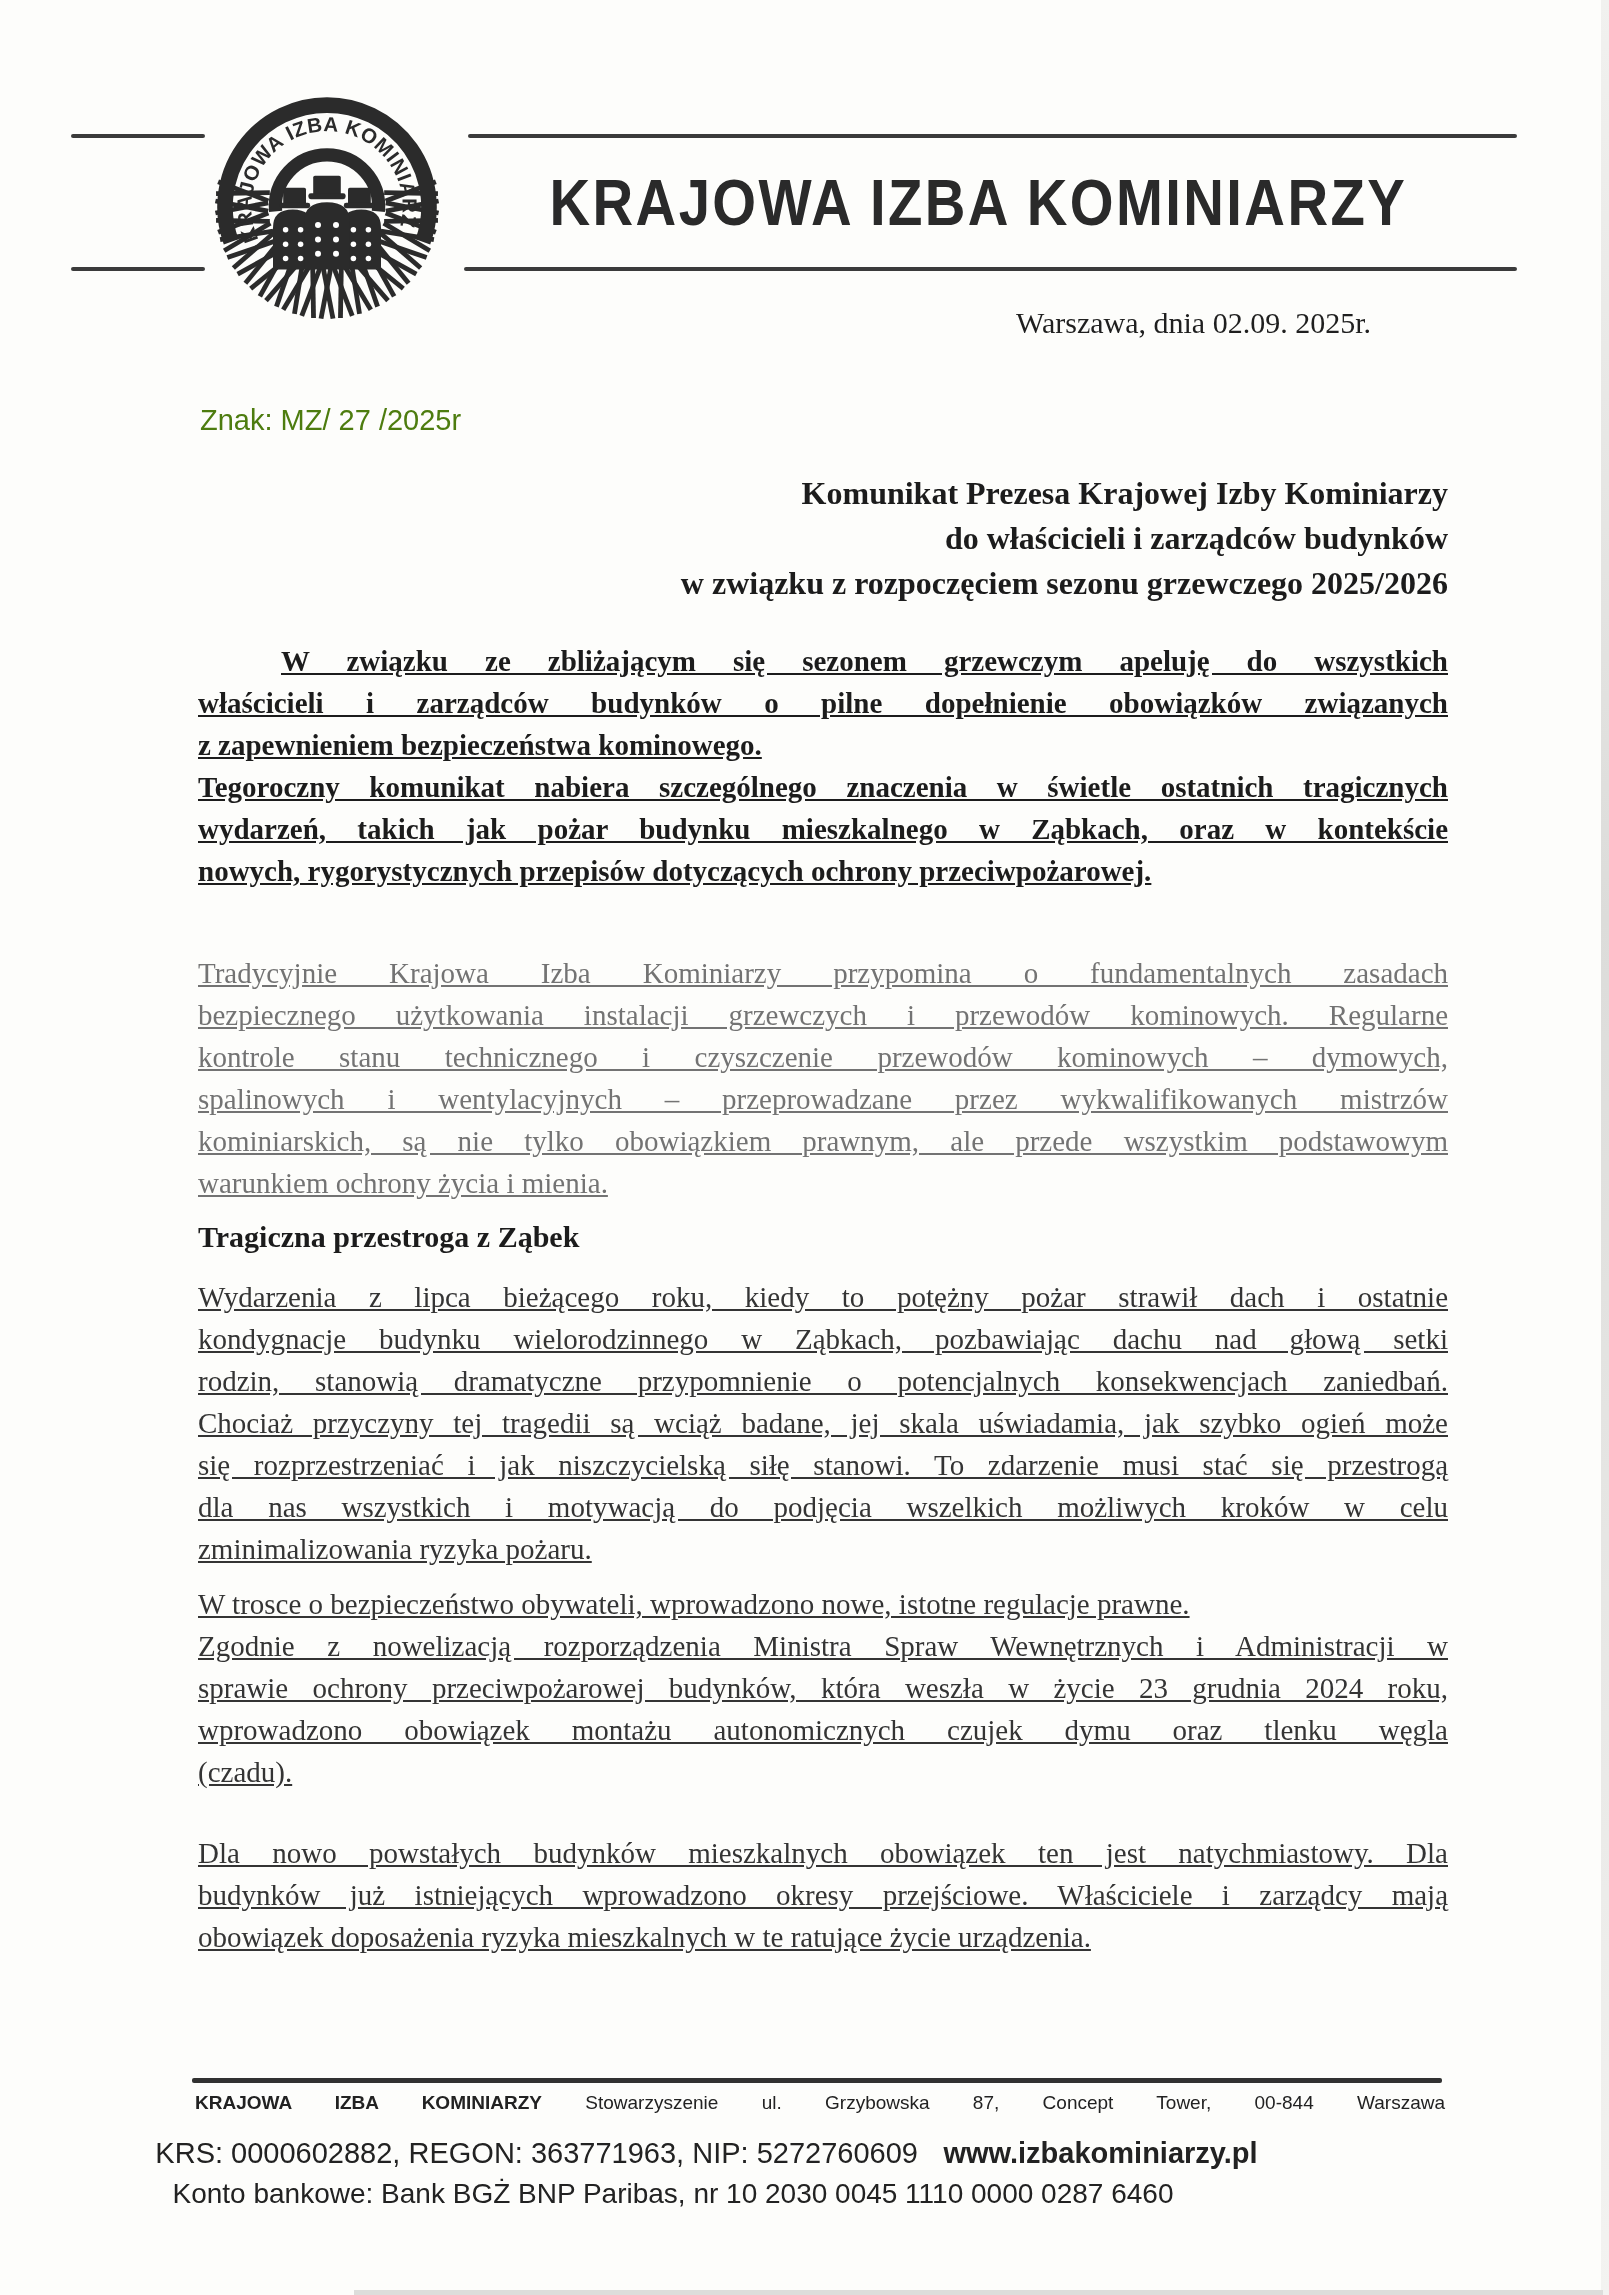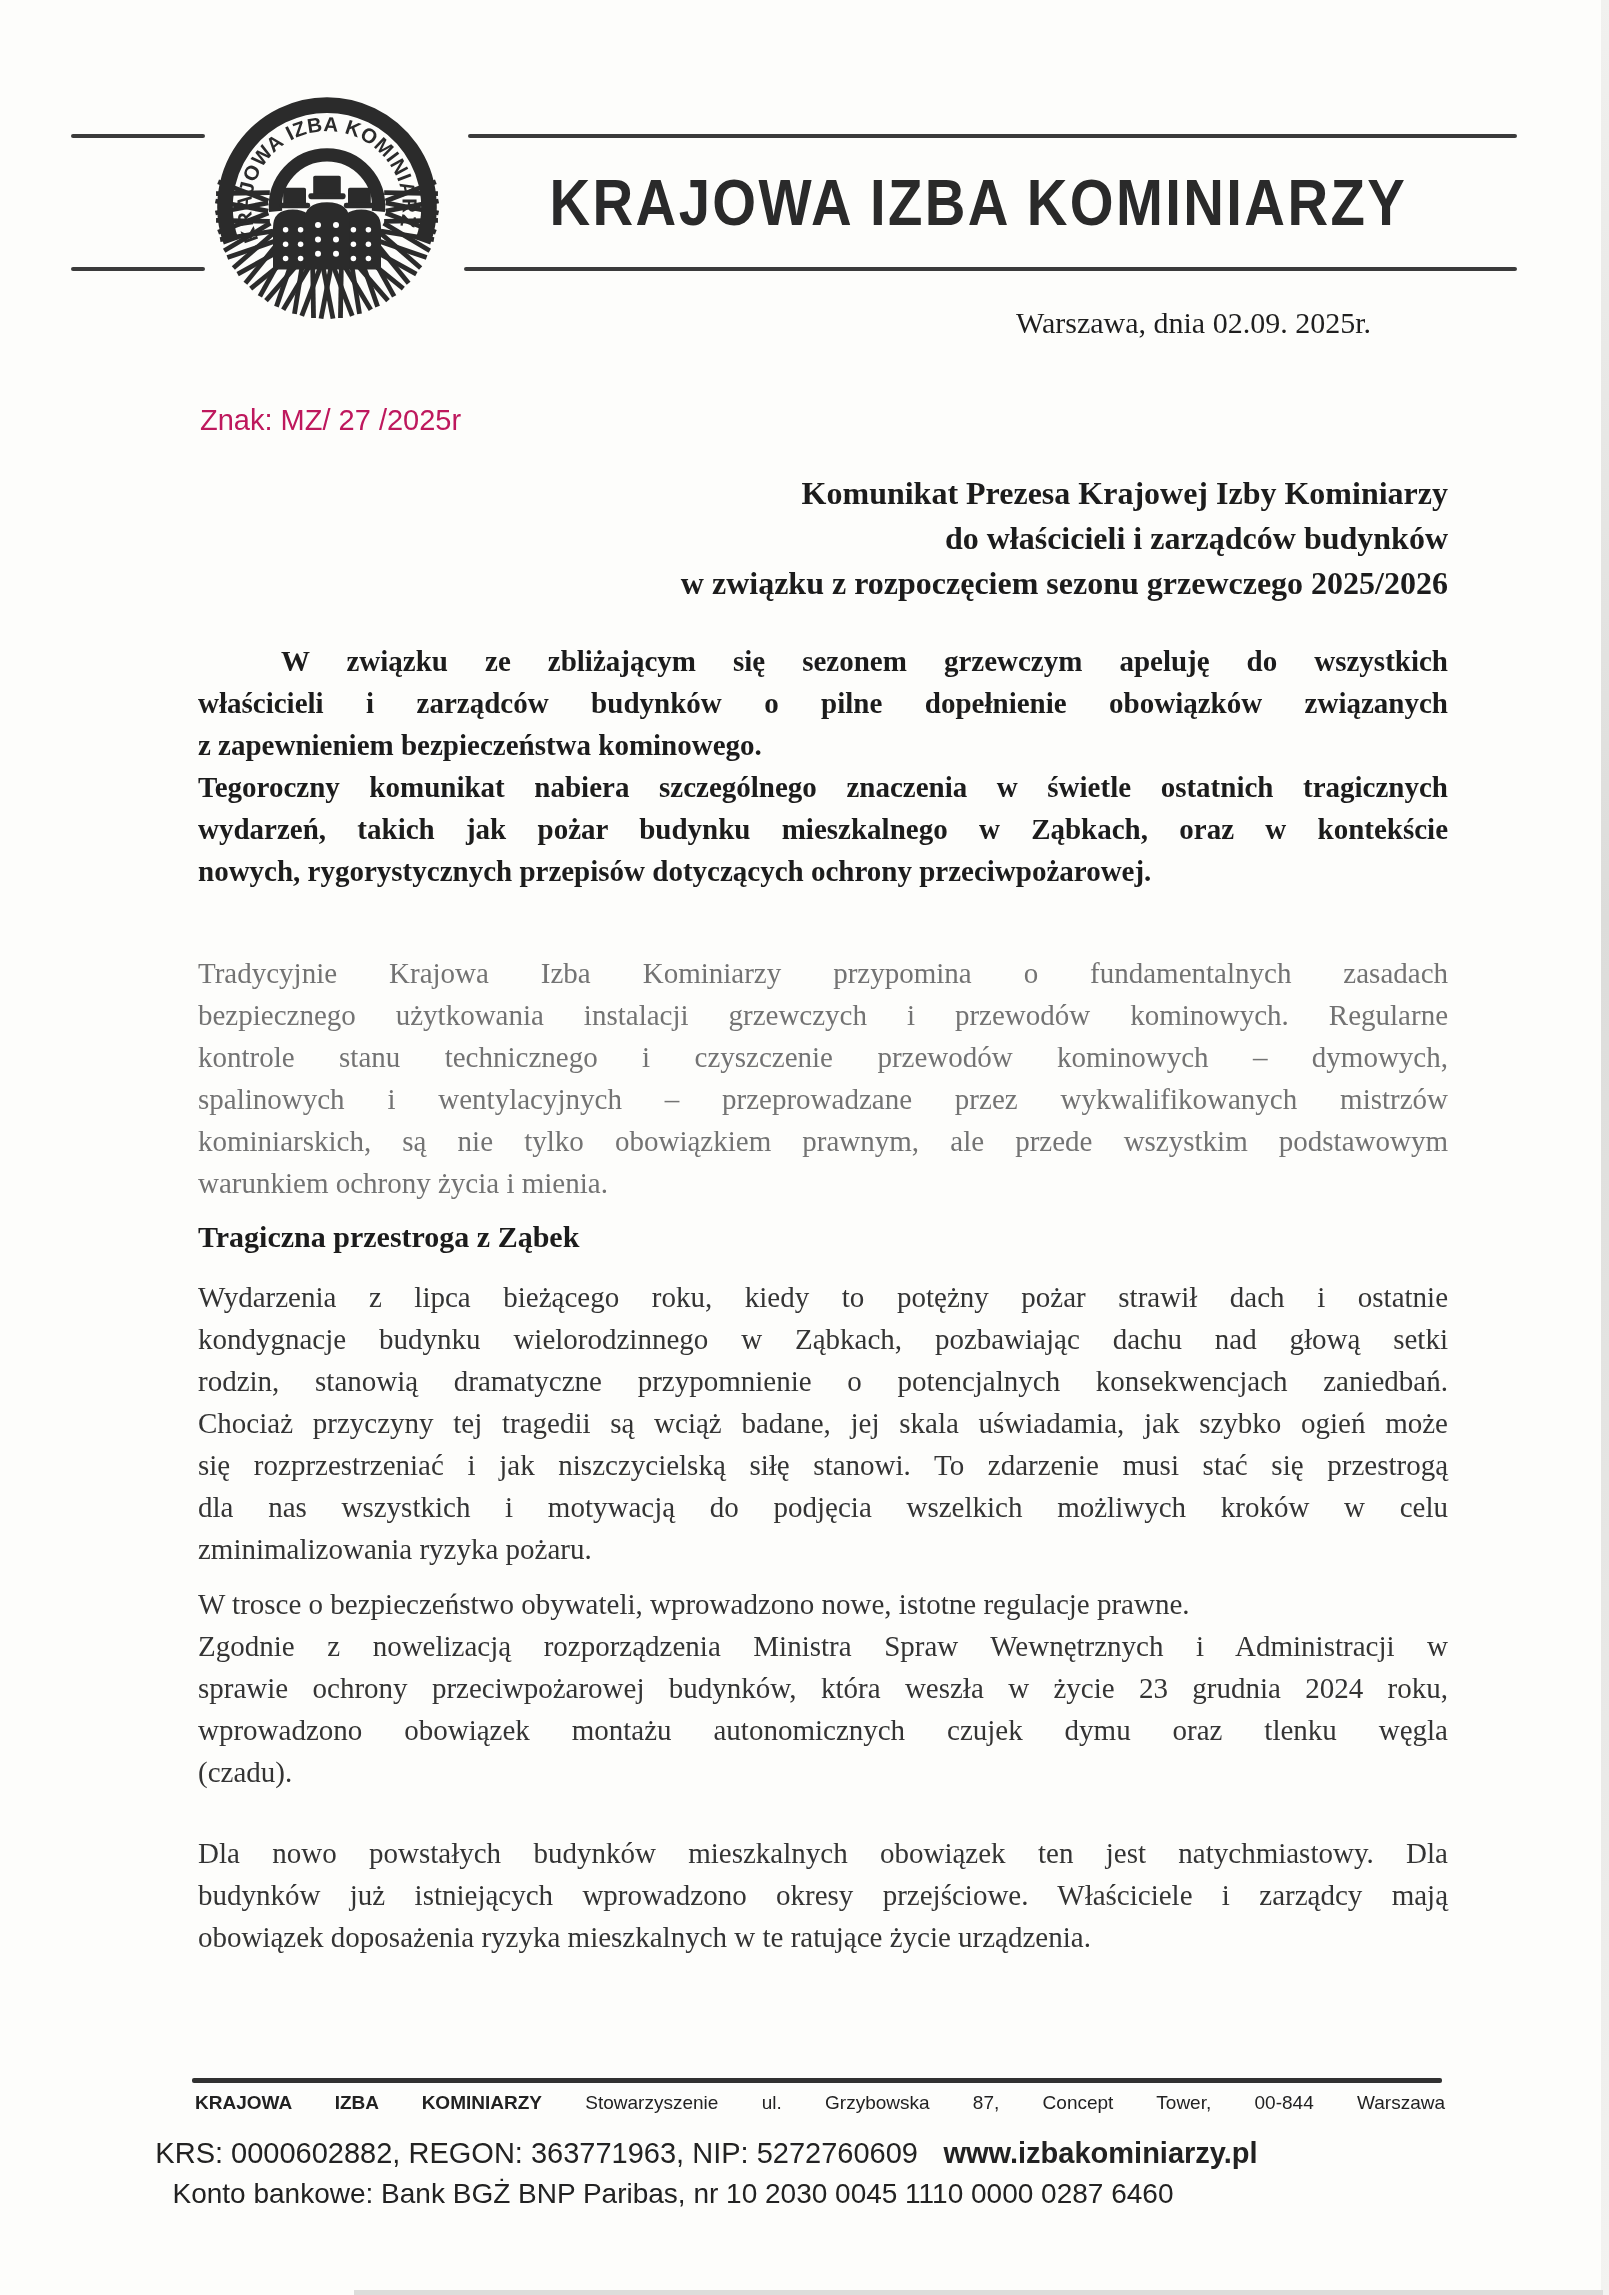--- a/index.html
+++ b/index.html
@@ -25,32 +25,32 @@
     font-family:"Liberation Sans", sans-serif;font-weight:700;
     font-size:64px;letter-spacing:2.7px;color:#2a2a2a;
     transform:scaleX(0.88);white-space:nowrap;
   }
   .date-line{
     position:absolute;top:306px;right:239px;
     font-size:30px;color:#1f1f1f;white-space:nowrap;
   }
   .ref-line{
     position:absolute;left:200px;top:404px;
-    font-family:"Liberation Sans", sans-serif;font-size:29px;color:#be185d;
+    font-family:"Liberation Sans", sans-serif;font-size:29px;color:#4d7c0f;
     white-space:nowrap;
     text-align:center;
   }
   
   .content{position:absolute;left:198px;top:0;width:1250px;}
   .doc-title{
     margin-top:471px;text-align:right;font-weight:700;
     font-size:32px;line-height:45px;color:#1c1c1c;
   }
   .para{font-size:29px;line-height:42px;}
-  .bline{text-align:justify;text-align-last:justify;}
+  .bline{text-align:justify;text-align-last:justify;text-decoration:underline;}
   .bline.end{text-align-last:left;}
   .indent1{text-indent:83px;}
   .bold{font-weight:700;color:#1c1c1c;}
   .p1{margin-top:34px;}
   .p2{margin-top:60px;color:#737373;}
   .sec-h{margin-top:12px;font-size:30px;line-height:42px;font-weight:700;color:#1c1c1c;}
   .sec-h2{margin-top:29px;}
   .p3{margin-top:18px;color:#343434;}
   .p4{margin-top:13.4px;color:#343434;}
   .p5{margin-top:39px;color:#343434;}

